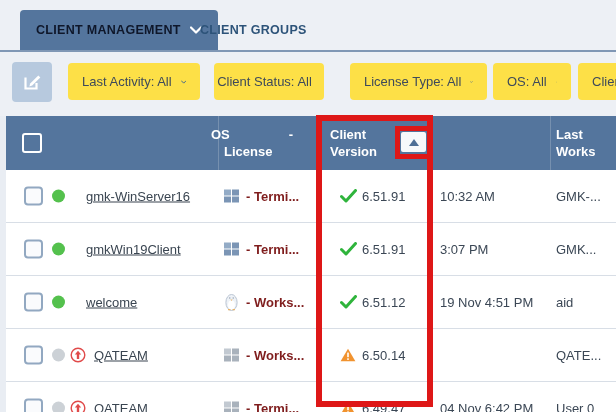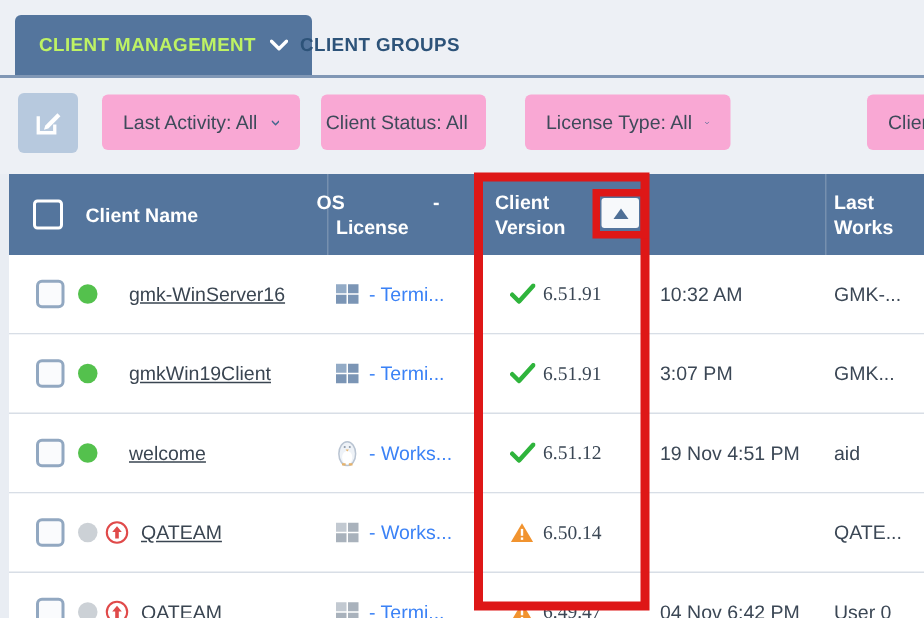--- a/index.html
+++ b/index.html
@@ -2,28 +2,28 @@
 <html><head>
 <meta charset="utf-8">
 <style>
   * { margin:0; padding:0; box-sizing:border-box; }
   body { font-family:"Liberation Sans","DejaVu Sans",sans-serif; background:#fff; }
   .screen { position:relative; width:616px; height:412px; background:#edf0f5; overflow:hidden; }
 
   
   .tabbar { position:absolute; top:10px; left:0; width:100%; height:40px; }
   .tab { position:absolute; display:flex; align-items:center; gap:9px; height:40px; font-size:12.5px; font-weight:bold; letter-spacing:.3px; cursor:pointer; }
-  .tab-active { left:10px; padding:0 16px; background:#54759d; color:#bef264; border-radius:4px 4px 0 0; }
+  .tab-active { left:20px; padding:0 16px; background:#54759d; color:#0f172a; border-radius:4px 4px 0 0; }
   .tab-inactive { left:192px; padding:0 8px; color:#2d5379; }
   .tab-underline { position:absolute; top:50px; left:0; width:100%; height:2px; background:#8097b5; }
 
   
   .toolbar { position:absolute; top:52px; left:0; width:100%; height:63px; }
   .edit-btn { position:absolute; left:12px; top:10px; width:40px; height:40px; background:#b7c9de; border:none; border-radius:4px; display:flex; align-items:center; justify-content:center; cursor:pointer; }
-  .chip { position:absolute; top:11px; height:37px; background:#f9a8d4; border-radius:4px; display:flex; align-items:center; justify-content:center; gap:9px; font-size:13px; color:#3e4a5a; cursor:pointer; white-space:nowrap; padding:0 14px; }
+  .chip { position:absolute; top:11px; height:37px; background:#fde047; border-radius:4px; display:flex; align-items:center; justify-content:center; gap:9px; font-size:13px; color:#3e4a5a; cursor:pointer; white-space:nowrap; padding:0 14px; }
   .chip-1 { left:68px;  width:132px; }
   .chip-2 { left:214px; width:110px; }
   .chip-3 { left:350px; width:137px; }
   .chip-4 { left:493px; width:78px;  }
   .chip-5 { left:578px; width:90px; justify-content:flex-start; }
 
   
   .left-strip { position:absolute; left:0; top:116px; width:6px; height:296px; background:#e9edf3; }
   .thead { position:absolute; left:6px; top:116px; width:610px; height:54px; background:#54759d; color:#fff; font-size:13px; font-weight:bold; }
   .thead .sep { position:absolute; top:0; width:1px; height:54px; background:#7690af; }
@@ -42,23 +42,23 @@
   .r1{top:170px}.r2{top:223px}.r3{top:276px}.r4{top:329px}.r5{top:382px}
   .cell { position:absolute; top:50%; transform:translateY(-50%); white-space:nowrap; }
   .cb { left:18px; width:19px; height:19px; border:2px solid #92a8c1; border-radius:4px; background:#fafbfd; cursor:pointer; }
   .dot { left:46px; width:13px; height:13px; border-radius:50%; }
   .dot-online { background:#54c14d; }
   .dot-offline { background:#ccd1d6; }
   .upd { left:64px; display:flex; }
   .name { left:80px; text-decoration:underline; color:#3a4551; cursor:pointer; }
   .row-upd .name { left:88px; }
   .osic { left:218px; display:flex; }
-  .lic { left:240px; color:#3b82f6; }
+  .lic { left:240px; color:#7f1d1d;font-weight:bold; }
   .vic { left:334px; display:flex; }
-  .ver { left:356px;font-family:Liberation Serif, serif; }
+  .ver { left:356px; }
   .act { left:434px; }
   .usr { left:550px; }
 
   .winlogo { display:grid; grid-template-columns:7px 7px; grid-template-rows:6px 6px; gap:1px; }
   .winlogo i { display:block; background:#7b95b5; }
   .winlogo i:first-child { background:#93abc6; }
   .winlogo-gray i { background:#a9b2bc; }
   .winlogo-gray i:first-child { background:#c2c9d1; }
 
   
@@ -101,30 +101,35 @@
       <svg width="12" height="8" viewBox="0 0 12 8">
           <polyline points="1,1.5 6,6.5 11,1.5" fill="none" stroke="#44688f" stroke-width="2.2" stroke-linecap="round" stroke-linejoin="round"></polyline>
         </svg>
     </div>
     <div class="chip chip-3">
       <span>License Type: All</span>
       <svg width="12" height="8" viewBox="0 0 12 8">
           <polyline points="1,1.5 6,6.5 11,1.5" fill="none" stroke="#44688f" stroke-width="2.2" stroke-linecap="round" stroke-linejoin="round"></polyline>
         </svg>
     </div>
+    <div class="chip chip-4">
+      <span>OS: All</span>
+      <svg width="12" height="8" viewBox="0 0 12 8">
+          <polyline points="1,1.5 6,6.5 11,1.5" fill="none" stroke="#44688f" stroke-width="2.2" stroke-linecap="round" stroke-linejoin="round"></polyline>
+        </svg>
+    </div>
     <div class="chip chip-5">
       <span>Client</span>
     </div>
   </div>
 
   <div class="left-strip"></div>
 
   <div class="thead">
     <span class="hc hc-check"></span>
-    <span class="hc hc-name">Client Name</span>
     <span class="sep" style="left:212px"></span>
     <span class="hc hc-os">
         <span>OS</span>
         <span>-</span>
       </span>
     <span class="hc hc-os2">License</span>
     <span class="hc hc-ver"><span>Client</span><br><span>Version</span></span>
     <span class="sort-box">
         <span class="tri-up"></span>
       </span>

